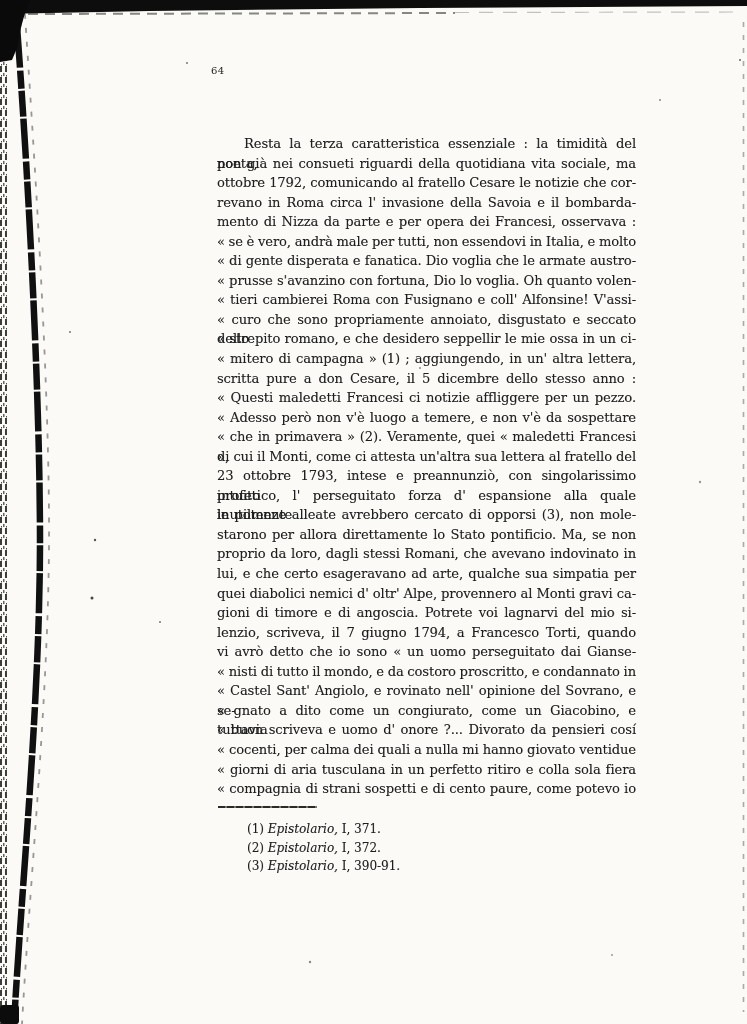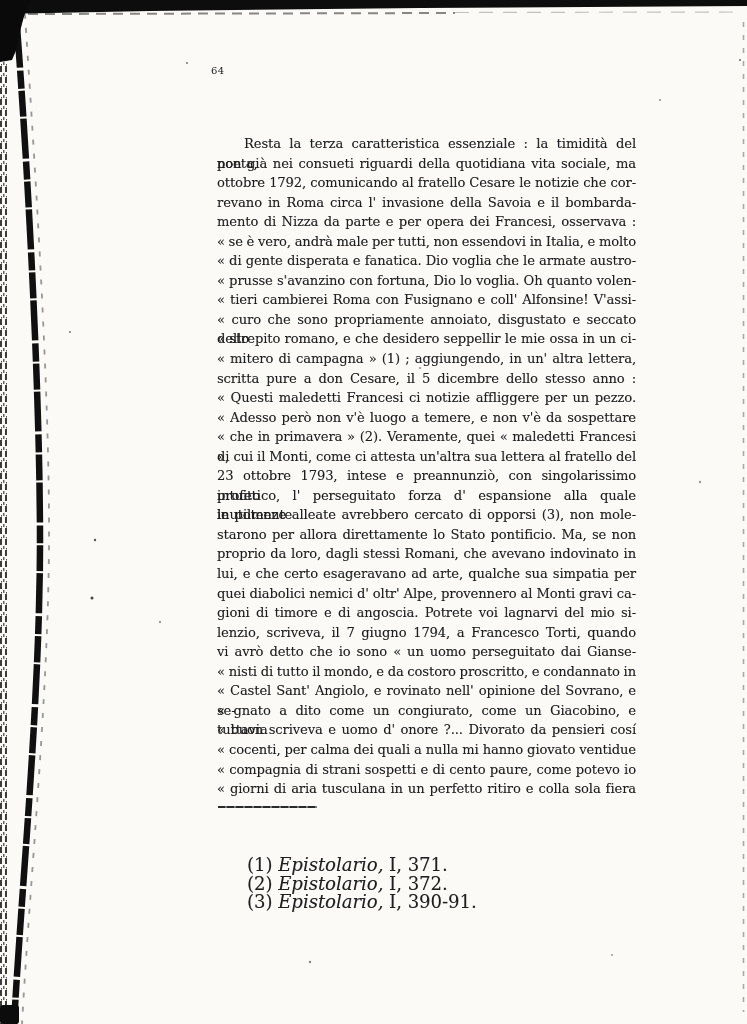--- a/index.html
+++ b/index.html
@@ -47,22 +47,22 @@
     position: absolute;
     left: 218px;
     top: 806px;
     width: 99px;
     height: 2px;
     background: repeating-linear-gradient(to right, #2a2a2a 0 7px, #777 7px 9px);
   }
   .footnotes {
     position: absolute;
     left: 247px;
-    top: 856px;
-    font-size: 18px;
+    top: 820px;
+    font-size: 12px;
   }
   .footnote {
     height: 18.5px;
     line-height: 18.5px;
     white-space: nowrap;
     text-shadow: 0.3px 0 0 rgba(25,25,25,0.3);
   }
   .footnote .it { font-style: italic; }
 </style>
 </head>
@@ -135,22 +135,22 @@
       <div class="bodyline">lui, e che certo esageravano ad arte, qualche sua simpatia per</div>
       <div class="bodyline">quei diabolici nemici d' oltr' Alpe, provennero al Monti gravi ca-</div>
       <div class="bodyline">gioni di timore e di angoscia. Potrete voi lagnarvi del mio si-</div>
       <div class="bodyline">lenzio, scriveva, il 7 giugno 1794, a Francesco Torti, quando</div>
       <div class="bodyline">vi avrò detto che io sono « un uomo perseguitato dai Gianse-</div>
       <div class="bodyline">« nisti di tutto il mondo, e da costoro proscritto, e condannato in</div>
       <div class="bodyline">« Castel Sant' Angiolo, e rovinato nell' opinione del Sovrano, e se-</div>
       <div class="bodyline">« gnato a dito come un congiurato, come un Giacobino, e tuttavia</div>
       <div class="bodyline">« buon scriveva e uomo d' onore ?... Divorato da pensieri cosí</div>
       <div class="bodyline">« cocenti, per calma dei quali a nulla mi hanno giovato ventidue</div>
+      <div class="bodyline">« giorni di aria tusculana in un perfetto ritiro e colla sola fiera</div>
       <div class="bodyline">« compagnia di strani sospetti e di cento paure, come potevo io</div>
-      <div class="bodyline">« giorni di aria tusculana in un perfetto ritiro e colla sola fiera</div>
     </div>
 
   <div class="footnote-rule"></div>
 
   <div class="footnotes">
 
   <div class="footnote"><span>(1)</span> <span class="it">Epistolario,</span> <span>I, 371.</span></div>
       <div class="footnote"><span>(2)</span> <span class="it">Epistolario,</span> <span>I, 372.</span></div>
       <div class="footnote"><span>(3)</span> <span class="it">Epistolario,</span> <span>I, 390-91.</span></div>
     </div>

